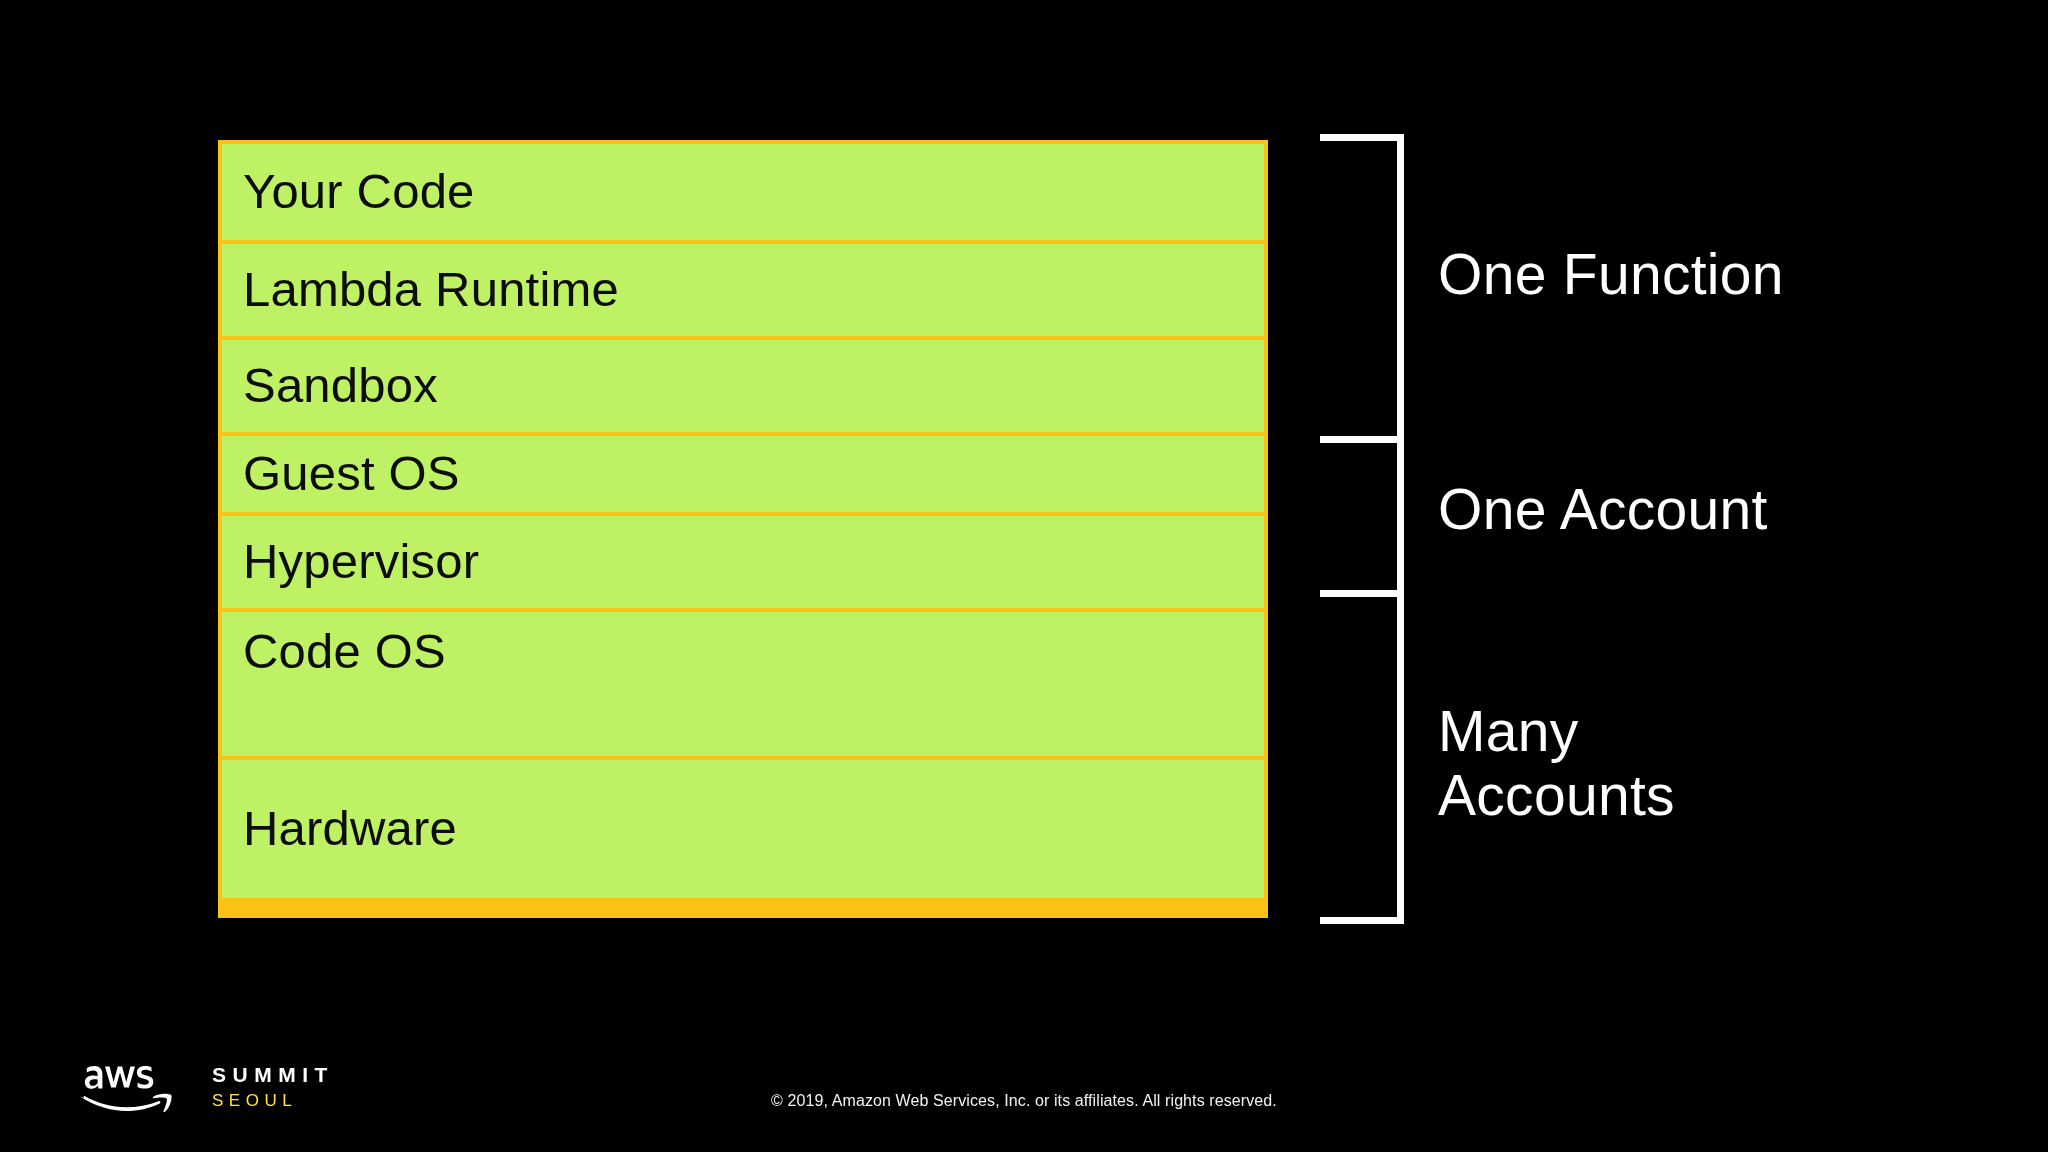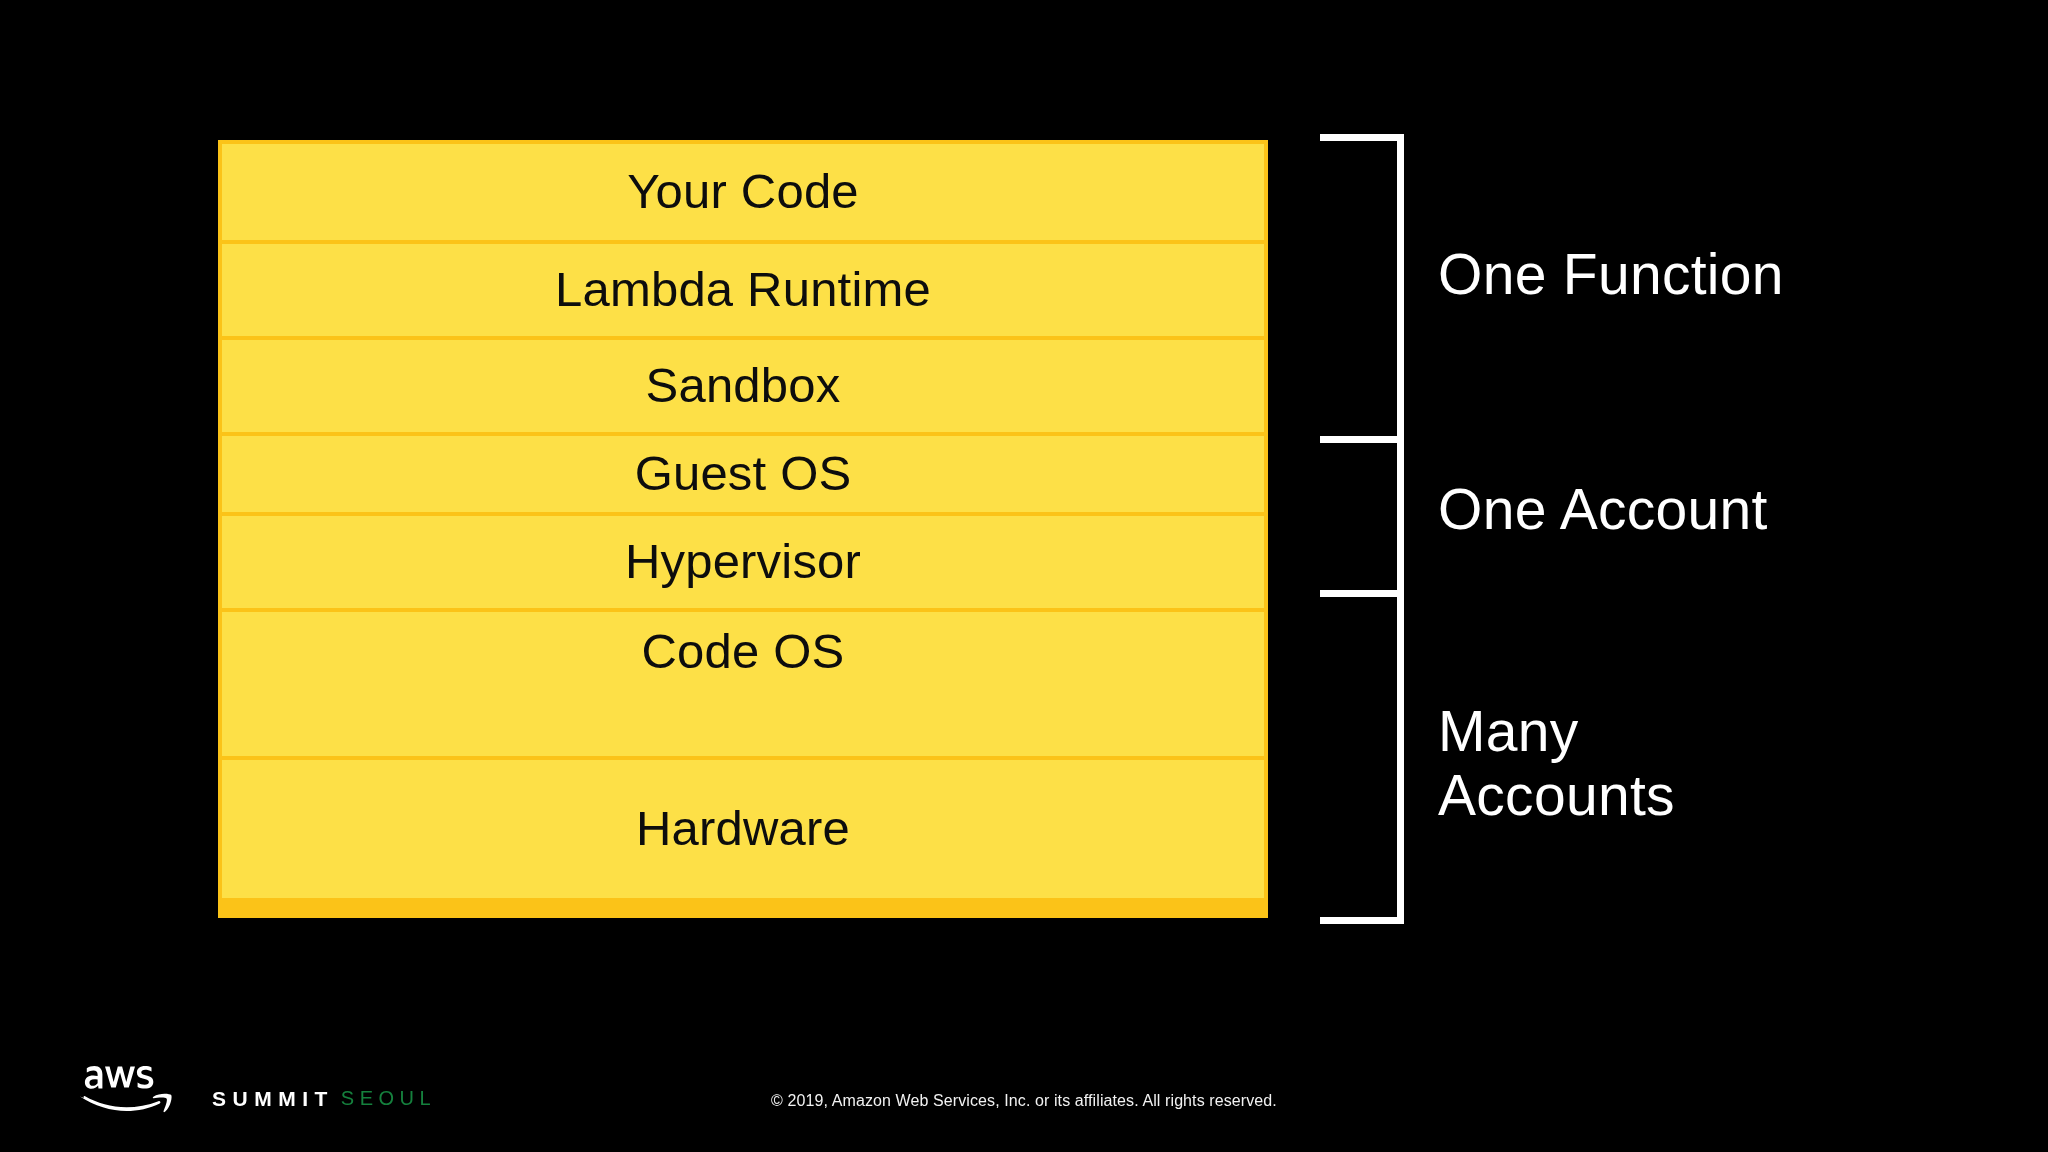--- a/index.html
+++ b/index.html
@@ -28,27 +28,28 @@
     top: 140px;
     width: 1050px;
     height: 778px;
     border: 4px solid #FBC318;
     box-sizing: border-box;
     background: #FBC318;
     display: flex;
     flex-direction: column;
   }
   .stack-row {
-    background: #fde047;
+    background: #bef264;
     display: flex;
     align-items: center;
-    justify-content: center;
+    justify-content: flex-start;
     box-sizing: border-box;
     flex: 0 0 auto;
     position: relative;
+    padding-left: 21px;
   }
   .stack-row + .stack-row {
     border-top: 4px solid #FBC318;
   }
   .stack-row-label {
     font-family: "Liberation Sans", sans-serif;
     color: #0D0D0D;
     font-size: 49px;
     line-height: 1.05;
     letter-spacing: 0.2px;
@@ -121,36 +122,36 @@
   }
   .aws-wordmark {
     position: relative;
     width: 112px;
     height: 62px;
   }
   .aws-wordmark svg { display: block; }
 
   .summit-block {
     display: flex;
-    flex-direction: row;
+    flex-direction: column;
     gap: 7px;
     padding-bottom: 5px;
   }
   .summit-text {
     color: #FFFFFF;
     font-family: "Liberation Sans", sans-serif;
     font-size: 21px;
     font-weight: 700;
     letter-spacing: 6.5px;
     line-height: 1;
   }
   .seoul-text {
-    color: #15803d;
-    font-family: "Liberation Sans", sans-serif;
-    font-size: 20px;
+    color: #fde047;
+    font-family: "Liberation Sans", sans-serif;
+    font-size: 17px;
     font-weight: 400;
     letter-spacing: 5.5px;
     line-height: 1;
   }
 
   .copyright {
     position: absolute;
     left: 0;
     right: 0;
     top: 1092px;

